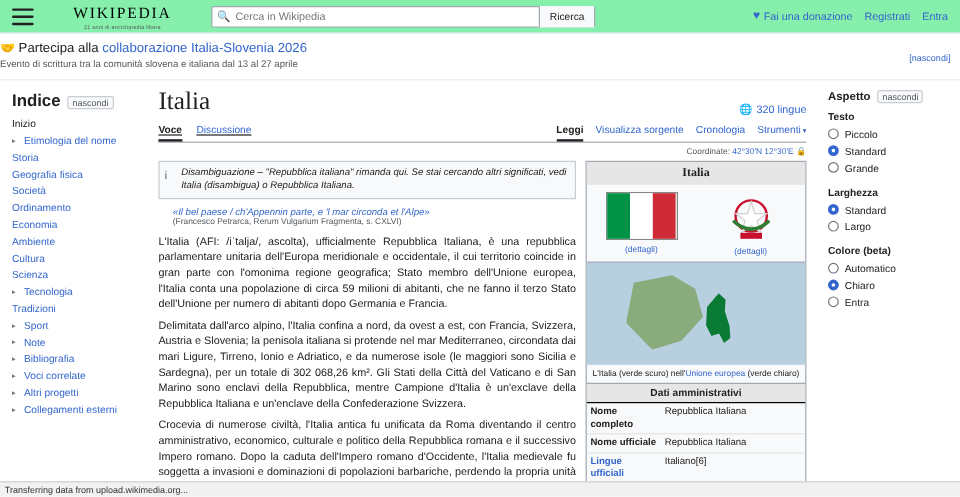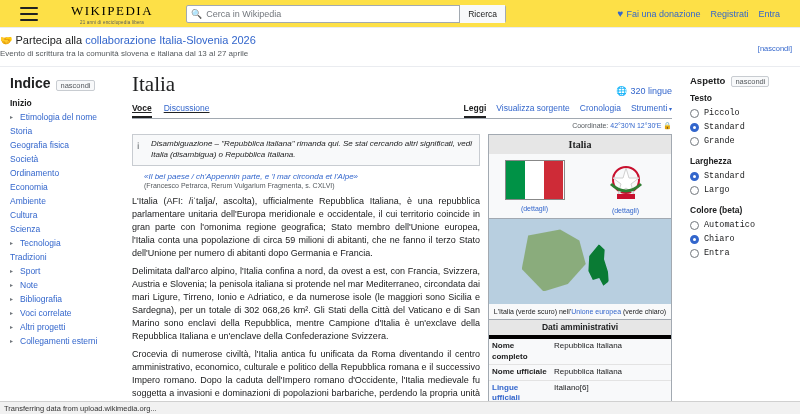--- a/index.html
+++ b/index.html
@@ -13,22 +13,22 @@
     overflow: hidden;
     position: relative;
   }
   a { color: #3366cc; text-decoration: none; }
   .blue { color:#3366cc; }
   
   .topbar {
     height: 28px;
     display:flex; align-items:center;
     border-bottom:1px solid #eaecf0;
-    padding: 0 20px;
-    background:#fde047;
+    padding: 0 10px;
+    background:#86efac;
   }
   .hamburger { width:18px; height:14px; display:flex; flex-direction:column; justify-content:space-between; margin-right:14px; cursor:pointer;}
   .hamburger span { display:block; height:2px; background:#202122; border-radius:1px;}
   .wordmark { width:120px; text-align:center; margin-right:14px; }
   .wordmark .wm { font-family:"Liberation Serif", serif; font-size:13px; letter-spacing:1.5px; color:#000;}
   .wordmark .tag { font-size:4.5px; color:#54595d; letter-spacing:.2px; margin-top:1px;}
   .search {
     flex: 0 0 auto; width: 320px; height:18px;
     border:1px solid #a2a9b1; border-radius:2px;
     display:flex; align-items:center; padding:0 4px;
@@ -62,21 +62,21 @@
     width: 118px; flex:0 0 118px;
     padding: 8px 6px 0 10px;
     font-size:8.5px;
     border-right:0;
   }
   .left .idxhdr { display:flex; align-items:baseline; gap:6px; margin-bottom:5px;}
   .left .idxhdr b { font-size:14px; font-weight:bold; color:#202122;}
   .left .idxhdr .hide { font-size:7.5px; color:#54595d; background:#f8f9fa; border:1px solid #c8ccd1; border-radius:2px; padding:0 3px;}
   .toc-item { padding:2px 0 2px 8px; position:relative; color:#3366cc;}
   .toc-item.lv1 { padding-left:0; }
-  .toc-item.lv1.sel { color:#202122; font-weight:bold; }
+  .toc-item.lv1.sel { color:#202122; font-weight:normal; }
   .toc-item .bullet { position:absolute; left:0; top:3px; font-size:6px; color:#72777d;}
   .toc-item.lv2 { padding-left:10px; }
   .center {
     flex: 1 1 auto;
     padding: 6px 10px 0 14px;
     min-width:0;
     overflow:hidden;
   }
   .right {
     width: 118px; flex:0 0 118px;
@@ -129,32 +129,32 @@
   .map { height:86px; background:#cfe2f3; position:relative; overflow:hidden; border-top:1px solid #a2a9b1;}
   .map .eu { position:absolute; inset:0; background:#b8cfe0; }
   .map .itshape {
     position:absolute; left:52%; top:30%; width:28px; height:46px;
     background:#0a7b34; transform:rotate(16deg);
     clip-path: polygon(30% 0%,55% 8%,62% 28%,88% 52%,100% 72%,86% 84%,64% 70%,44% 78%,20% 62%,8% 30%);
   }
   .map .eushape { position:absolute; left:18%; top:12%; width:64px; height:62px; background:#7ba05b; opacity:.75;
     clip-path: polygon(10% 10%,60% 0%,90% 18%,100% 56%,72% 88%,34% 100%,0% 64%);}
   .mapcap { padding:3px 4px; font-size:7px; text-align:center; }
-  .ib-sec { background:#e6e6e6; text-align:center; font-weight:bold; font-size:8.5px; padding:2px; border-top:1px solid #a2a9b1; border-bottom:4px solid #000000;}
+  .ib-sec { background:#e6e6e6; text-align:center; font-weight:bold; font-size:8.5px; padding:2px; border-top:1px solid #a2a9b1; border-bottom:1px solid #000000;}
   .ib-row { display:flex; border-bottom:1px solid #e3e3e3; }
   .ib-k { width:62px; flex:0 0 62px; padding:2px 3px; font-weight:bold; color:#202122;}
   .ib-k.link { color:#3366cc; }
   .ib-v { flex:1; padding:2px 3px; }
   
   .r-hdr { display:flex; align-items:baseline; gap:6px; margin-bottom:6px;}
   .r-hdr b { font-size:9.5px;}
   .r-hdr .hide { font-size:7.5px; color:#54595d; background:#f8f9fa; border:1px solid #c8ccd1; border-radius:2px; padding:0 3px;}
   .r-group { margin-bottom:8px; }
   .r-gt { font-weight:bold; font-size:8.5px; margin-bottom:3px; }
-  .r-opt { display:flex; align-items:center; gap:5px; padding:2px 0;font-family:Liberation Mono, monospace; }
+  .r-opt { display:flex; align-items:flex-start; gap:5px; padding:2px 0; }
   .radio { width:9px; height:9px; border:1px solid #72777d; border-radius:50%; background:#fff; flex:0 0 9px; position:relative;}
   .radio.on { border-color:#36c; border-width:3px; background:#fff; }
   
   .status {
     position:absolute; left:0; bottom:0; height:13px; width:100%;
     background:#f1f1f1; border-top:1px solid #d0d0d0;
     font-size:7.5px; color:#333; display:flex; align-items:center; padding:0 4px;
   }
 </style>
 </head>

